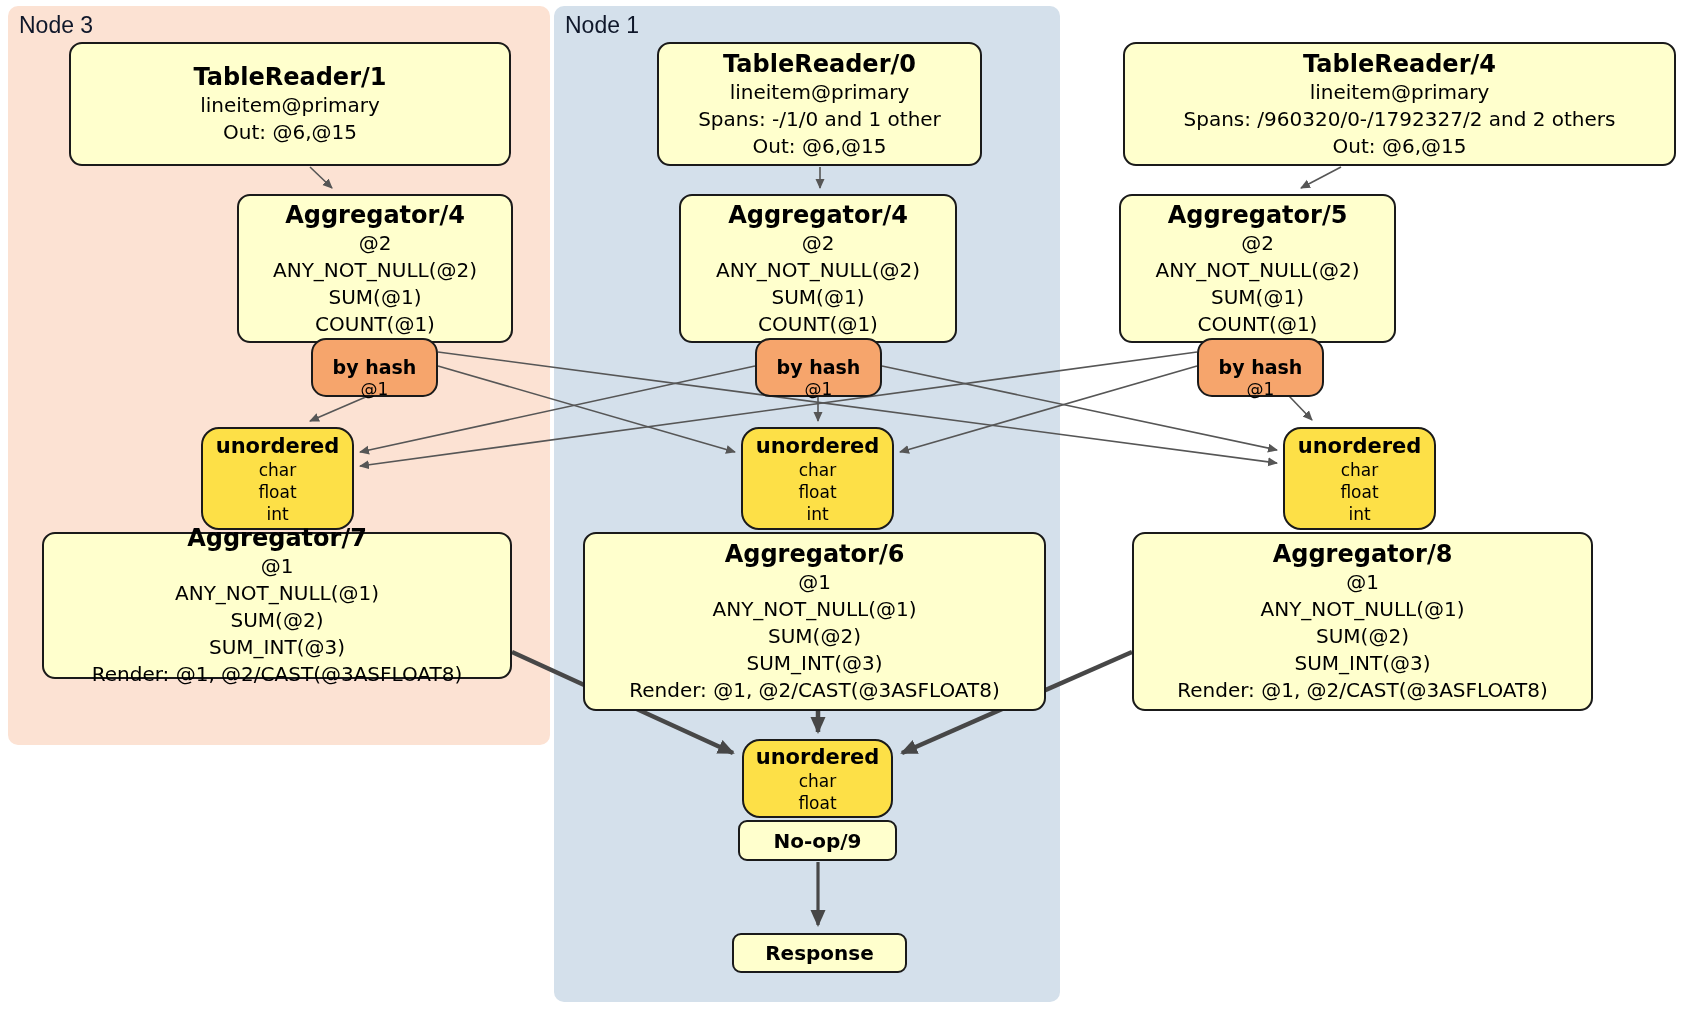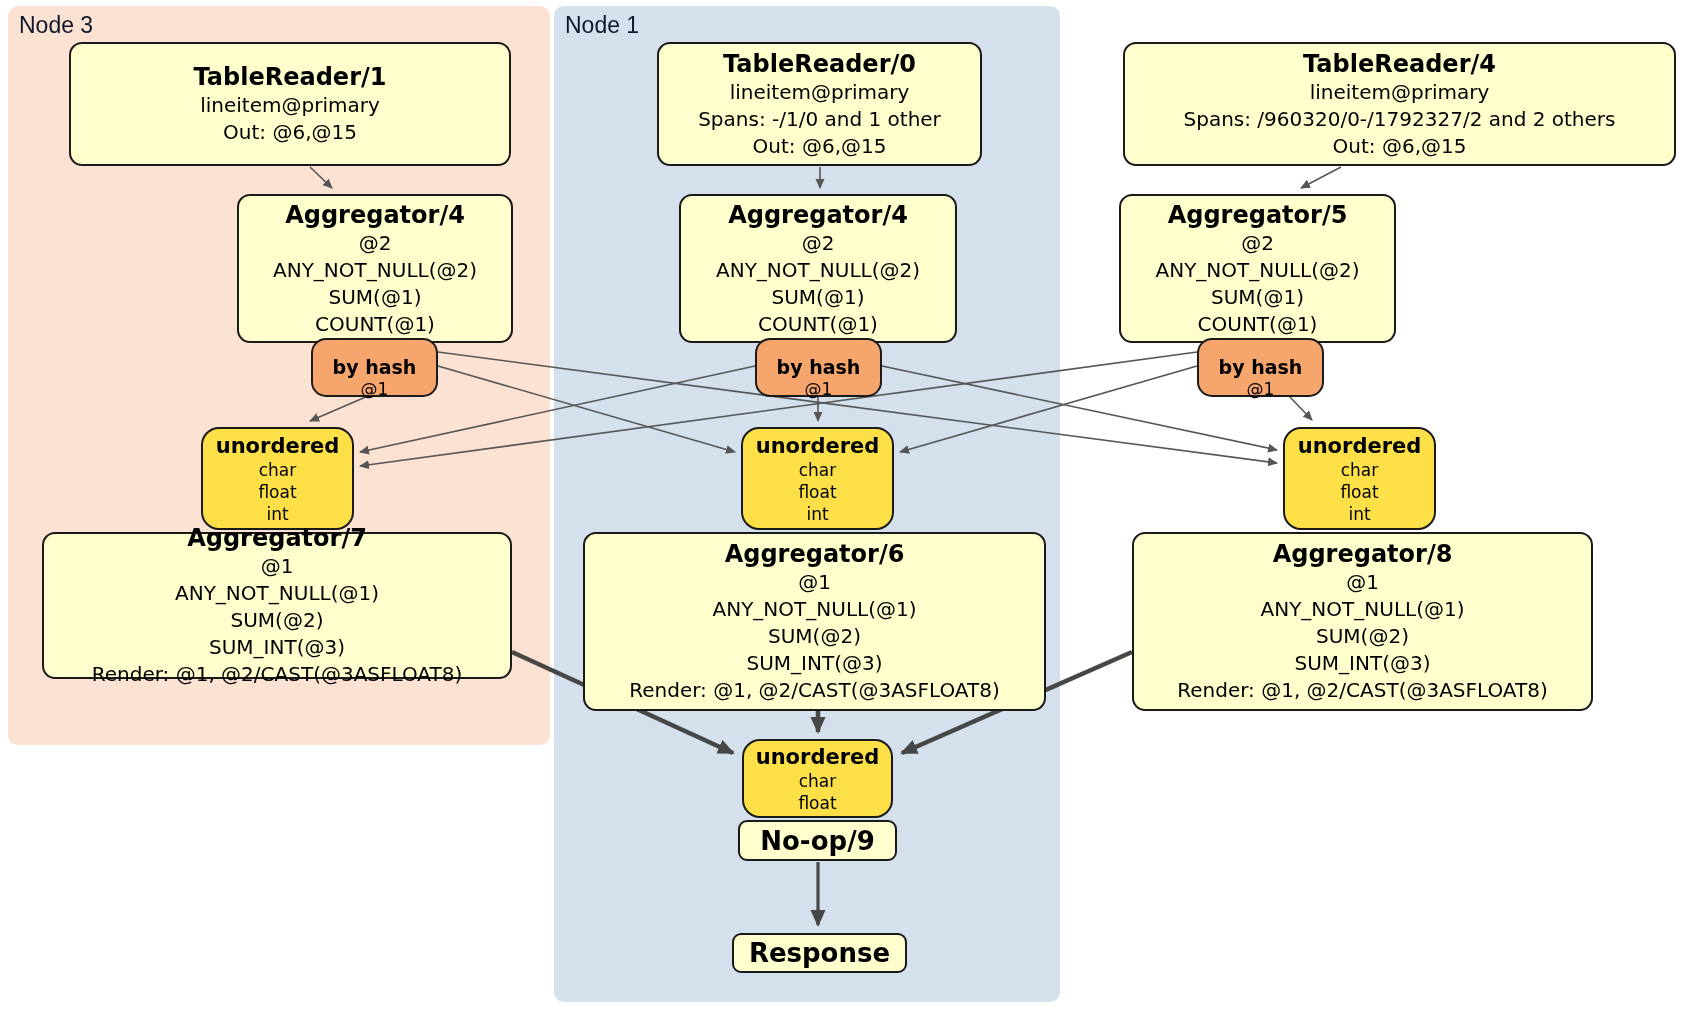--- a/index.html
+++ b/index.html
@@ -25,21 +25,21 @@
           align-items:center;text-align:center;}
   .router .title{font-weight:bold;font-size:19px;line-height:23px;margin-top:20px;}
   .router .line{font-size:17px;line-height:21px;}
   .sync{position:absolute;box-sizing:border-box;background:#fde047;border:2px solid #1a1a1a;
         border-radius:18px;display:flex;flex-direction:column;justify-content:center;
         align-items:center;text-align:center;}
   .sync .title{font-weight:bold;font-size:21px;line-height:26px;}
   .sync .line{font-size:17px;line-height:22px;}
   .mini{position:absolute;box-sizing:border-box;background:#ffffcd;border:2px solid #1a1a1a;
         border-radius:9px;display:flex;justify-content:center;align-items:center;
-        font-weight:bold;font-size:26px;}
+        font-weight:bold;font-size:20px;}
 </style>
 </head>
 <body>
 
 <div class="stage">
 
   <div class="panel p3">
     <div class="panel-label">Node 3</div>
   </div>
   <div class="panel p1">

